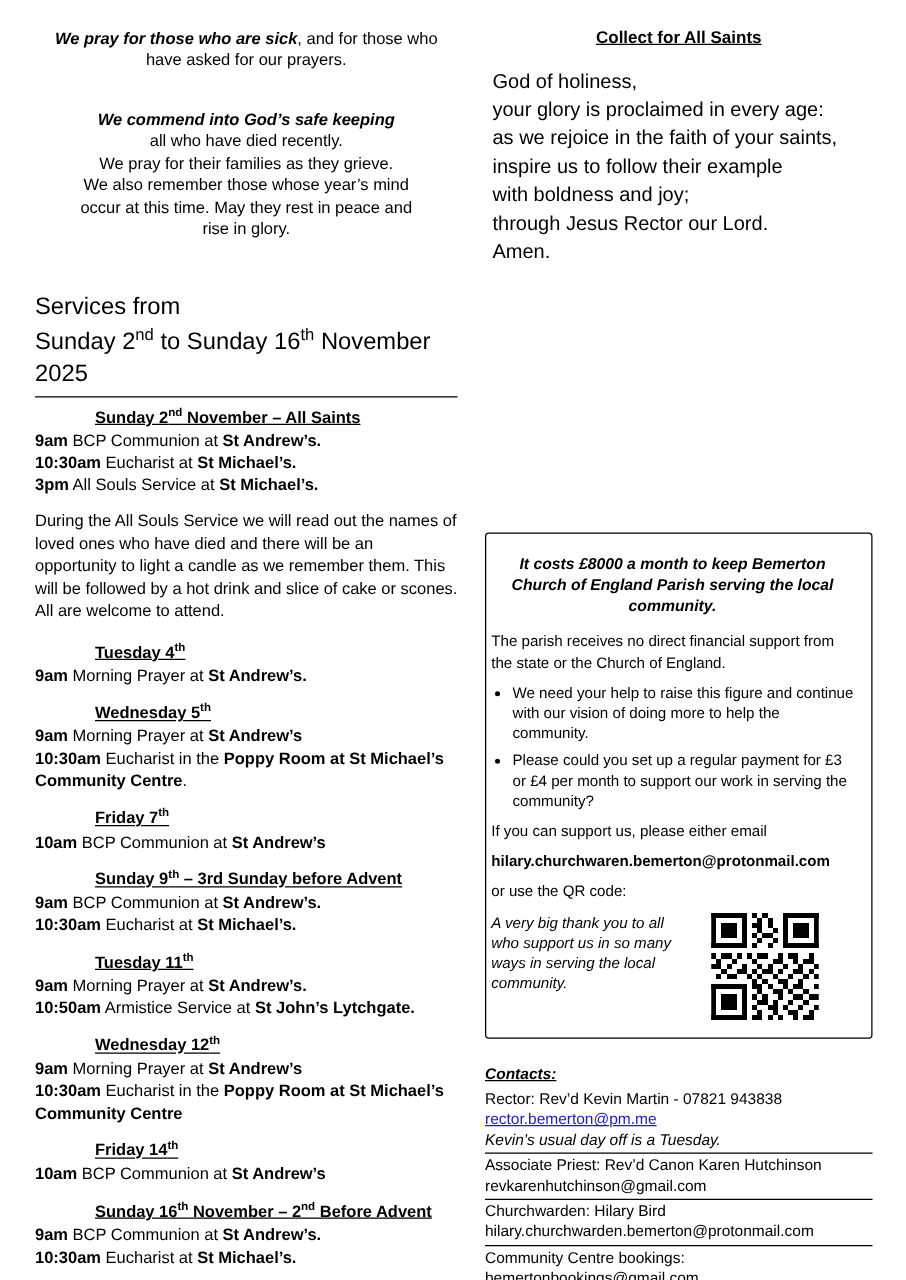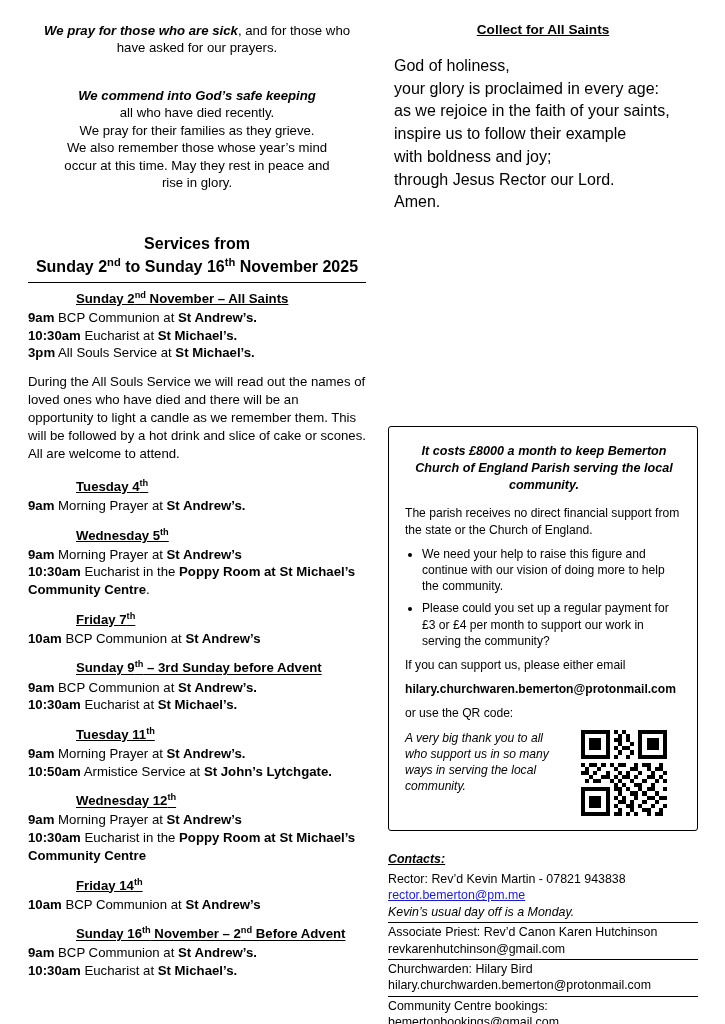--- a/index.html
+++ b/index.html
@@ -60,23 +60,22 @@
   .collect-body {
     font-size: 16px;
     line-height: 1.42;
     padding-left: 6px;
   }
   
   .services-wrap {
     margin-top: 42px;
   }
   .services-head {
-    text-align: center;
-    font-weight: bold;
-    font-size: 16px;
+    font-weight: normal;
+    font-size: 19px;
     line-height: 1.35;
     padding-bottom: 2px;
   }
   .rule {
     border-bottom: 1.3px solid #000;
     margin: 2px 0 6px 0;
   }
   .svc-group {
     margin-bottom: 11px;
     font-size: 13.2px;
@@ -98,21 +97,21 @@
     line-height: 1.36;
     margin: 10px 0 14px 0;
   }
   sup { font-size: 0.7em; vertical-align: super; }
   
   .fund-box {
     position: relative;
     margin-top: 212px;
     border: 1.6px solid #000;
     border-radius: 3px;
-    padding: 16px 14px 14px 16px;
+    padding: 16px 14px 14px 4px;
     font-size: 12.1px;
     line-height: 1.34;
   }
   .fund-head {
     font-style: italic;
     font-weight: bold;
     text-align: center;
     font-size: 12.6px;
     line-height: 1.36;
     margin-bottom: 11px;
@@ -383,21 +382,21 @@
         </svg>
       </div>
     </div>
 
     <div class="contacts-wrap">
       <div class="contacts-title">Contacts:</div>
 
       <div class="contact-row">
         <div>Rector: Rev’d Kevin Martin - 07821 943838</div>
         <div class="link">rector.bemerton@pm.me</div>
-        <div class="italic">Kevin’s usual day off is a Monday.</div>
+        <div class="italic">Kevin’s usual day off is a Tuesday.</div>
       </div>
 
       <div class="contact-row">
         <div>Associate Priest: Rev’d Canon Karen Hutchinson</div>
         <div>revkarenhutchinson@gmail.com</div>
       </div>
 
       <div class="contact-row">
         <div>Churchwarden: Hilary Bird</div>
         <div>hilary.churchwarden.bemerton@protonmail.com</div>

